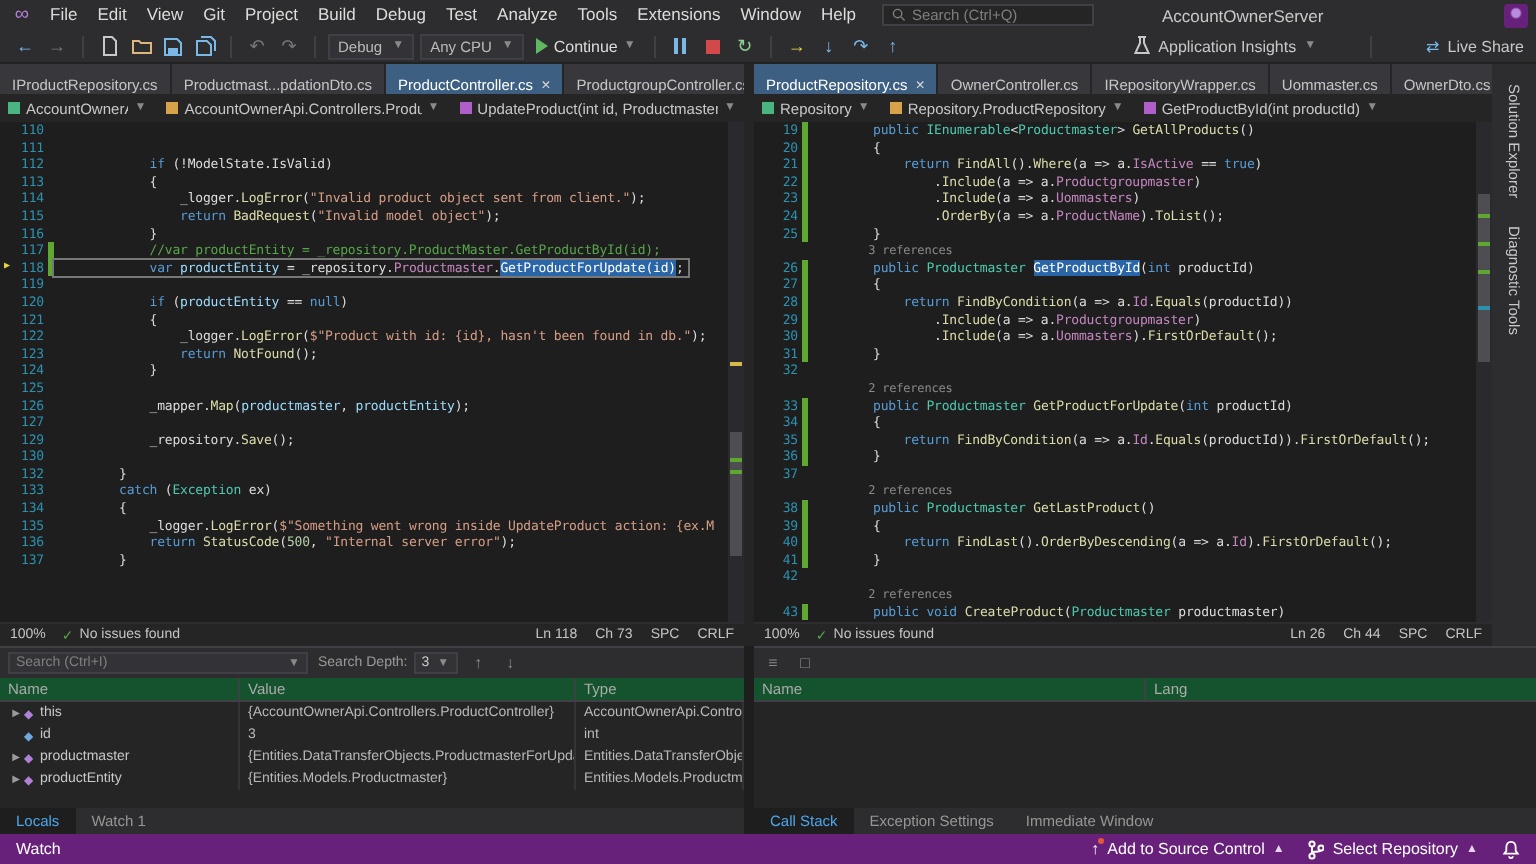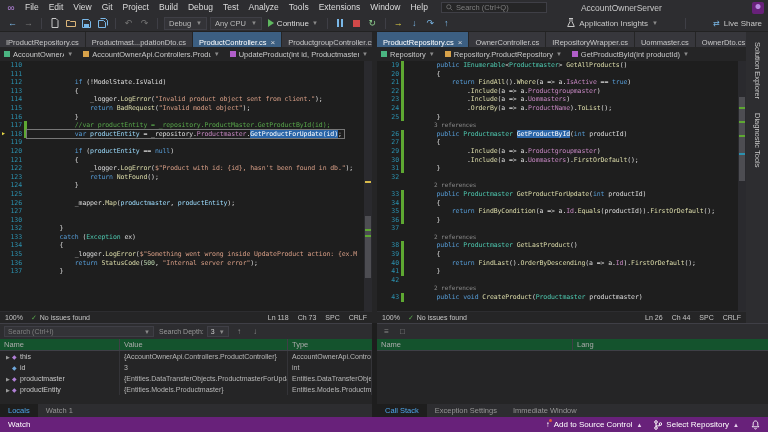--- a/index.html
+++ b/index.html
@@ -351,20 +351,26 @@
               <span class="code"><span class="tk-p">            _mapper.</span><span class="tk-m">Map</span><span class="tk-p">(</span><span class="tk-l">productmaster</span><span class="tk-p">, </span><span class="tk-l">productEntity</span><span class="tk-p">);</span></span>
             </div>
             <div class="line">
               <span class="glyph"></span>
               <span class="ln">127</span>
               <span class="chgbar"></span>
               <span class="code"></span>
             </div>
             <div class="line">
               <span class="glyph"></span>
+              <span class="ln">129</span>
+              <span class="chgbar"></span>
+              <span class="code"><span class="tk-p">            _repository.</span><span class="tk-m">Save</span><span class="tk-p">();</span></span>
+            </div>
+            <div class="line">
+              <span class="glyph"></span>
               <span class="ln">130</span>
               <span class="chgbar"></span>
               <span class="code"></span>
             </div>
             <div class="line">
               <span class="glyph"></span>
               <span class="ln">132</span>
               <span class="chgbar"></span>
               <span class="code"><span class="tk-p">        }</span></span>
             </div>
@@ -516,20 +522,26 @@
               <span class="code"><span class="tk-p">        </span><span class="tk-k">public</span><span class="tk-p"> </span><span class="tk-t">Productmaster</span><span class="tk-p"> </span><span class="tk-e">GetProductById</span><span class="tk-p">(</span><span class="tk-k">int</span><span class="tk-p"> productId)</span></span>
             </div>
             <div class="line">
               <span class="glyph"></span>
               <span class="ln">27</span>
               <span class="chgbar on"></span>
               <span class="code"><span class="tk-p">        {</span></span>
             </div>
             <div class="line">
               <span class="glyph"></span>
+              <span class="ln">28</span>
+              <span class="chgbar on"></span>
+              <span class="code"><span class="tk-p">            </span><span class="tk-k">return</span><span class="tk-p"> </span><span class="tk-m">FindByCondition</span><span class="tk-p">(a =&gt; a.</span><span class="tk-r">Id</span><span class="tk-p">.</span><span class="tk-m">Equals</span><span class="tk-p">(productId))</span></span>
+            </div>
+            <div class="line">
+              <span class="glyph"></span>
               <span class="ln">29</span>
               <span class="chgbar on"></span>
               <span class="code"><span class="tk-p">                .</span><span class="tk-m">Include</span><span class="tk-p">(a =&gt; a.</span><span class="tk-r">Productgroupmaster</span><span class="tk-p">)</span></span>
             </div>
             <div class="line">
               <span class="glyph"></span>
               <span class="ln">30</span>
               <span class="chgbar on"></span>
               <span class="code"><span class="tk-p">                .</span><span class="tk-m">Include</span><span class="tk-p">(a =&gt; a.</span><span class="tk-r">Uommasters</span><span class="tk-p">).</span><span class="tk-m">FirstOrDefault</span><span class="tk-p">();</span></span>
             </div>

